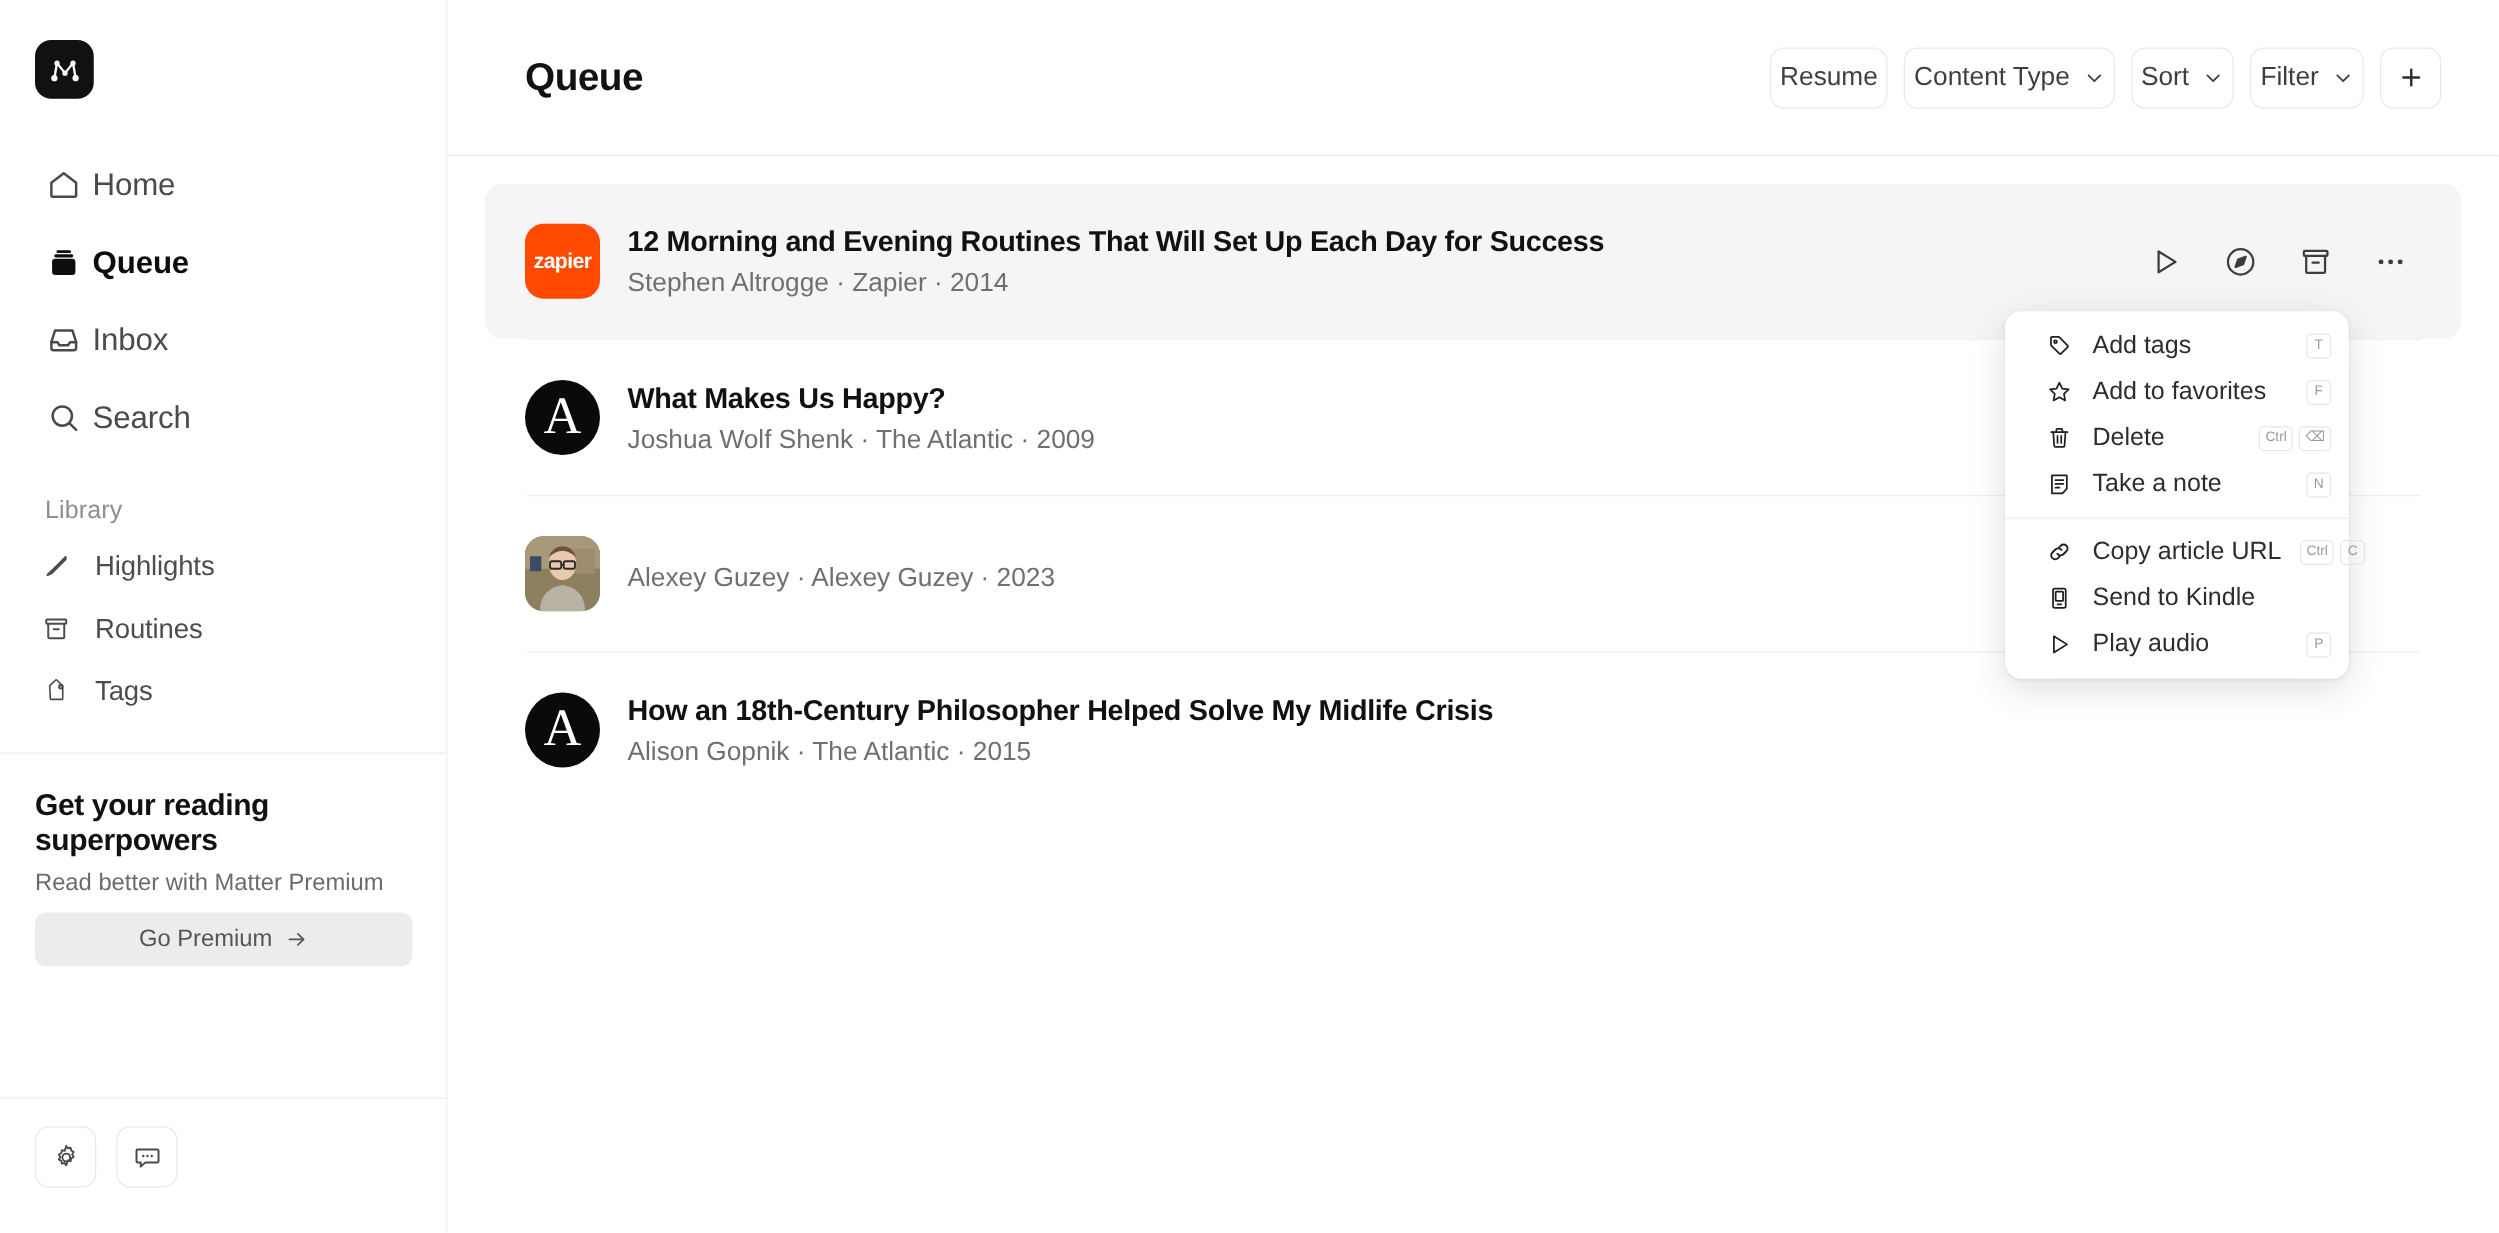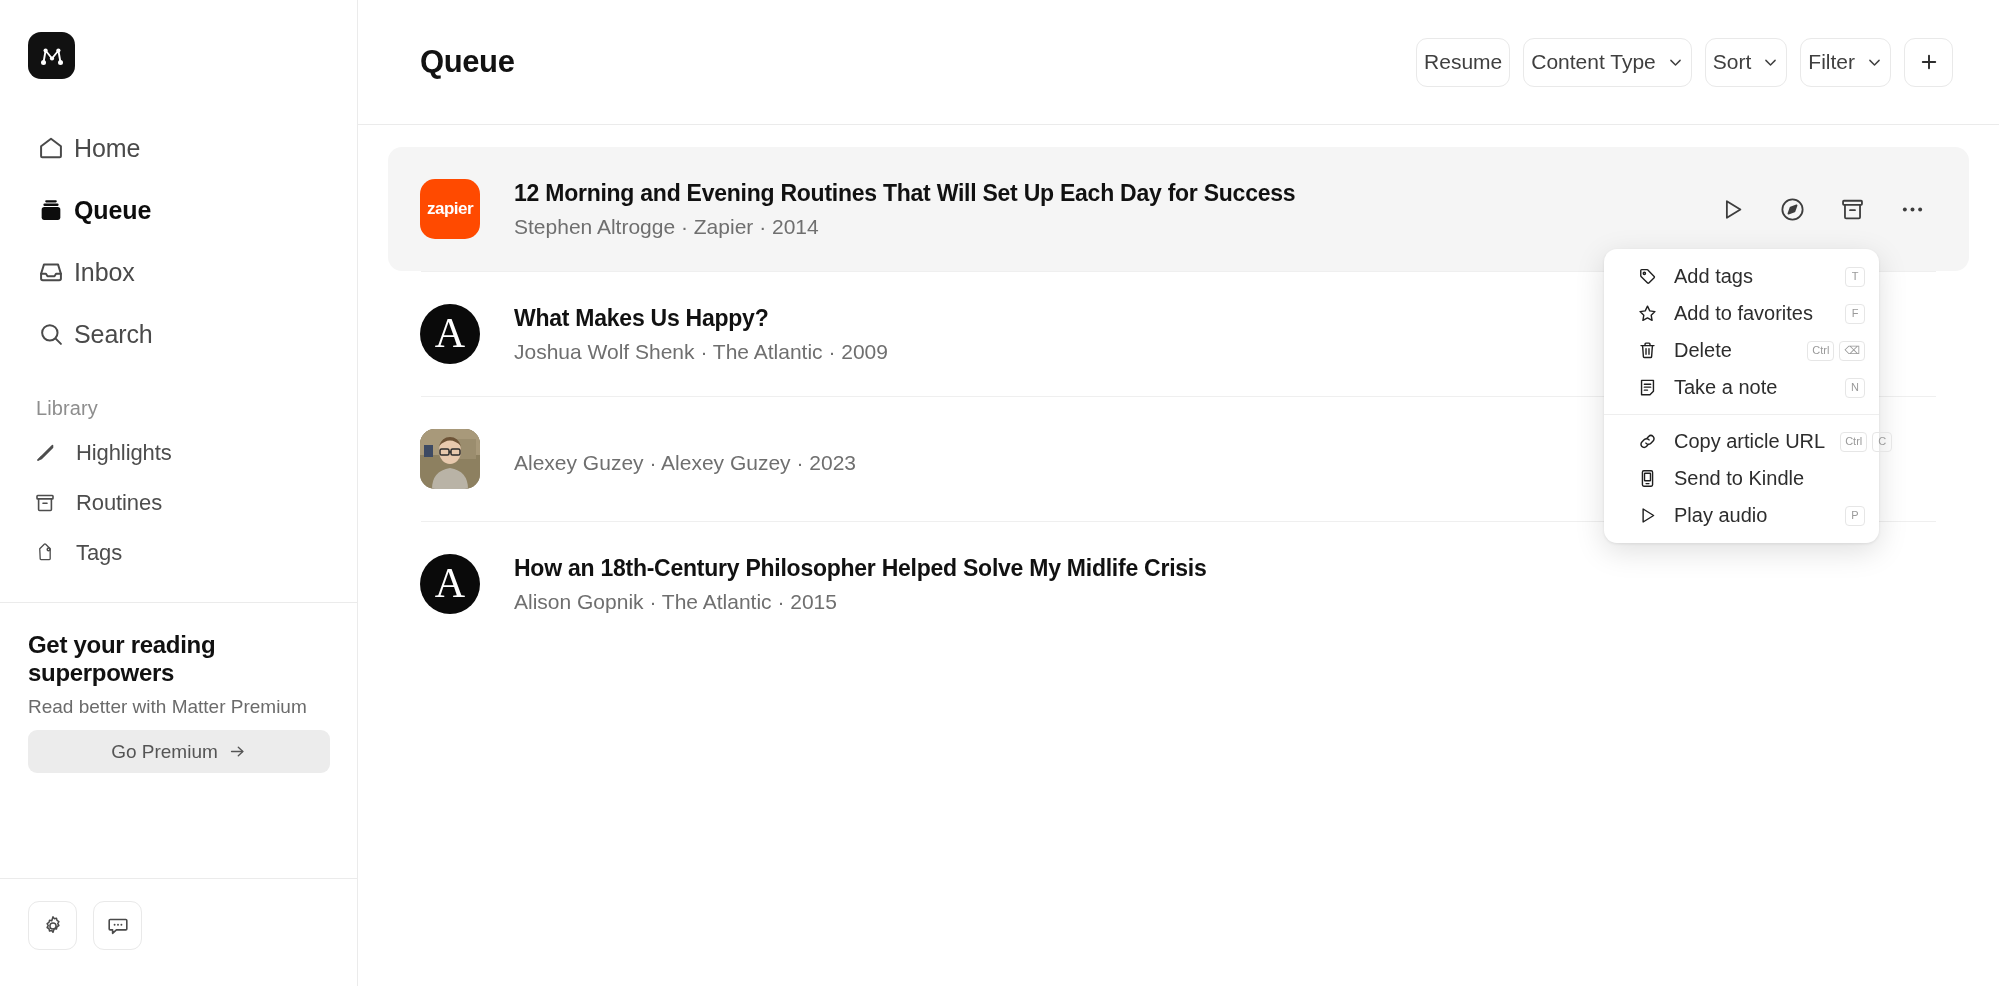--- a/index.html
+++ b/index.html
@@ -226,21 +226,21 @@
 
   .thumb {
     width: 60px;
     height: 60px;
     flex: 0 0 60px;
     border-radius: 15px;
     overflow: hidden;
     display: flex;
     align-items: center;
     justify-content: center;
-    margin-right: 34px;
+    margin-right: 22px;
   }
   .thumb.zapier {
     background: #ff4a00;
     color: #ffffff;
     font-size: 17px;
     font-weight: bold;
     letter-spacing: -0.5px;
   }
   .thumb.atlantic {
     background: #0a0a0a;

